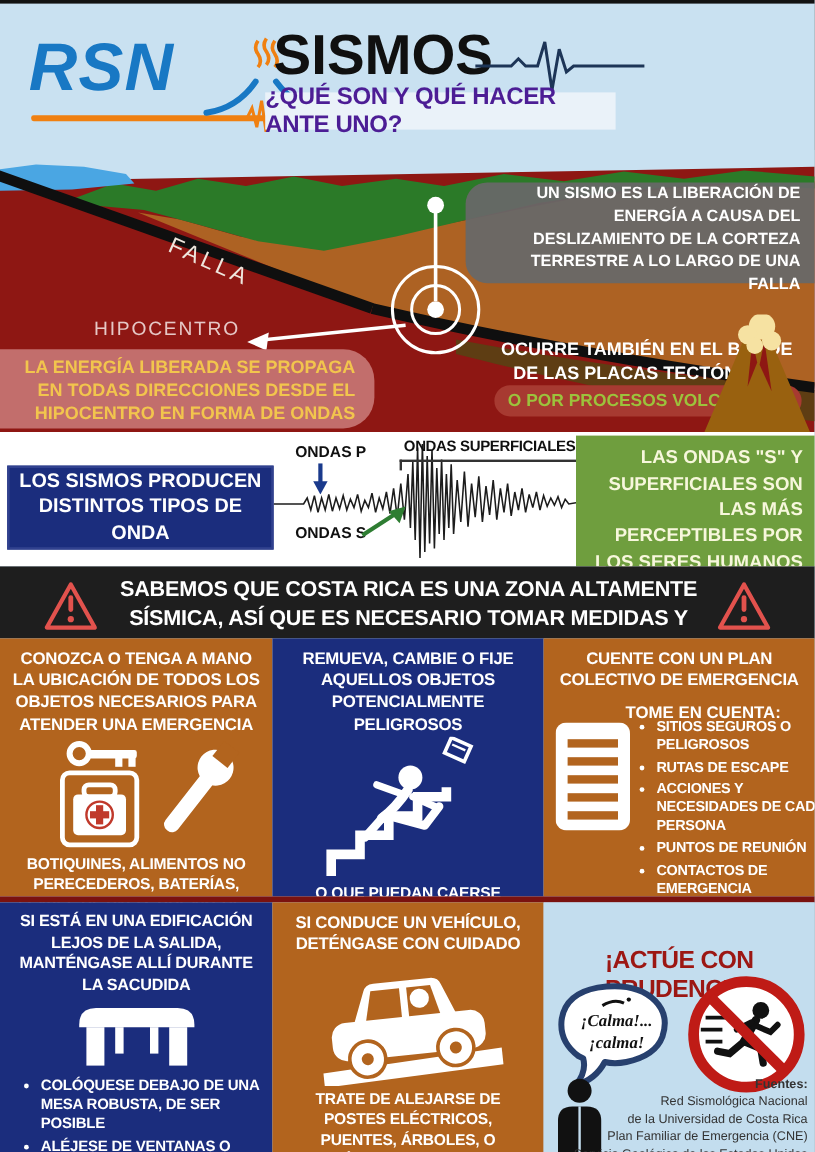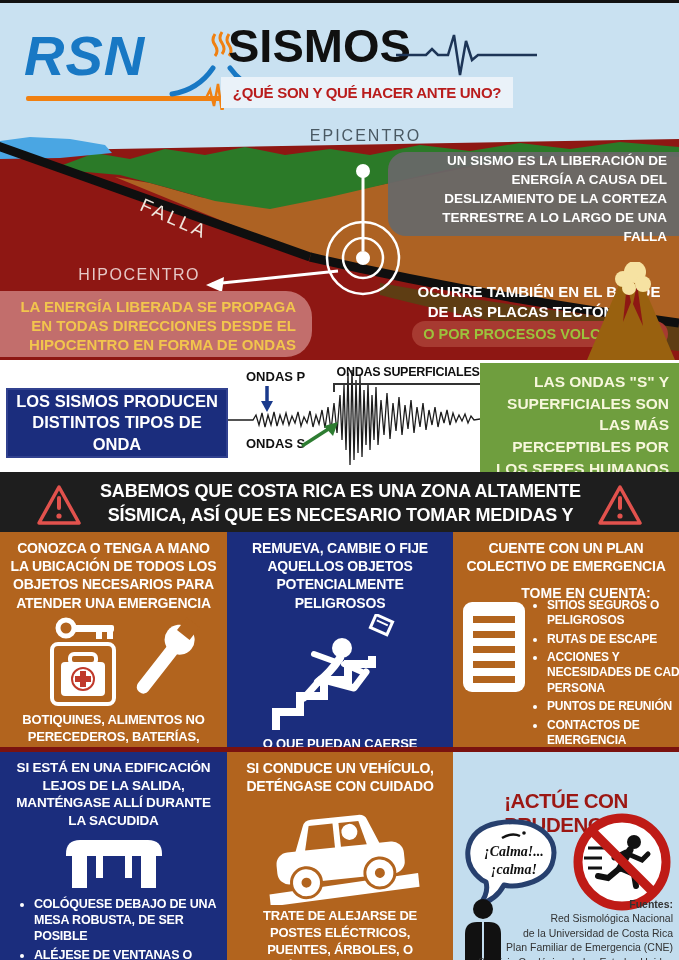--- a/index.html
+++ b/index.html
@@ -10,21 +10,21 @@
 
   
   .topline{left:0;top:0;width:679px;height:3px;background:#121212;}
   .rsn-text{left:24px;top:28px;font-size:56px;font-weight:bold;font-style:italic;
             color:#1878c4;letter-spacing:1px;line-height:1;}
   .rsn-underline{left:26px;top:96px;width:228px;height:5px;background:#f08011;border-radius:2px;}
   .title-sismos{left:228px;top:22px;font-size:47px;font-weight:bold;color:#101010;
                 letter-spacing:0px;line-height:1;text-align:right;}
   .subtitle-strip{left:221px;top:77px;width:292px;height:31px;background:#eaf2f9;
                   display:flex;align-items:center;justify-content:center;}
-  .subtitle-strip span{font-size:15px;font-weight:bold;color:#b91c1c;letter-spacing:-0.3px;}
+  .subtitle-strip span{font-size:20px;font-weight:bold;color:#4c1d95;letter-spacing:-0.3px;}
 
   
   .epicentro{left:293px;top:127px;width:145px;text-align:center;color:#4a5963;
              font-size:16px;letter-spacing:2px;}
   .hipocentro{left:75px;top:266px;width:125px;text-align:right;color:#e6c8c6;
               font-size:16px;letter-spacing:1.5px;}
   .falla{left:138px;top:208px;color:#efe6dd;font-size:19px;letter-spacing:3px;
          transform:rotate(24deg);}
   .defbox{left:388px;top:152px;width:291px;height:84px;background:rgba(104,104,104,.94);
           border-radius:18px 0 0 18px;color:#fff;font-weight:bold;font-size:13.5px;
@@ -130,21 +130,20 @@
     <g>
       <circle cx="363" cy="133" r="36" stroke="#fff" stroke-width="2.5" fill="none"></circle>
       <circle cx="363" cy="133" r="20" stroke="#fff" stroke-width="2.5" fill="none"></circle>
       <circle cx="363" cy="133" r="7" fill="#fff"></circle>
     </g>
     <line x1="363" y1="126" x2="363" y2="46" stroke="#fff" stroke-width="3"></line>
     <circle cx="363" cy="46" r="7" fill="#fff"></circle>
     <line x1="338" y1="146" x2="212" y2="159" stroke="#fff" stroke-width="3"></line>
     <polygon points="206,160 224,152 222,167" fill="#fff"></polygon>
   </svg>
-  <div class="abs epicentro">EPICENTRO</div>
   <div class="abs hipocentro">HIPOCENTRO</div>
   <div class="abs falla">FALLA</div>
   <div class="abs defbox">
     <span>UN SISMO ES LA LIBERACIÓN DE ENERGÍA A CAUSA DEL DESLIZAMIENTO DE LA CORTEZA TERRESTRE A LO LARGO DE UNA FALLA</span>
   </div>
   <div class="abs energybox">LA ENERGÍA LIBERADA SE PROPAGA EN TODAS DIRECCIONES DESDE EL HIPOCENTRO EN FORMA DE ONDAS</div>
   <div class="abs tectonic">OCURRE TAMBIÉN EN EL BORDE DE LAS PLACAS TECTÓNICAS</div>
   <div class="abs volcpill">O POR PROCESOS VOLCÁNICOS</div>
   <svg class="abs" style="left:583px;top:262px;" width="96" height="98" viewBox="0 0 96 98">
     <path d="M38,18 L4,98 L92,98 L58,18 Q48,26 38,18 Z" fill="#99610f"></path>

